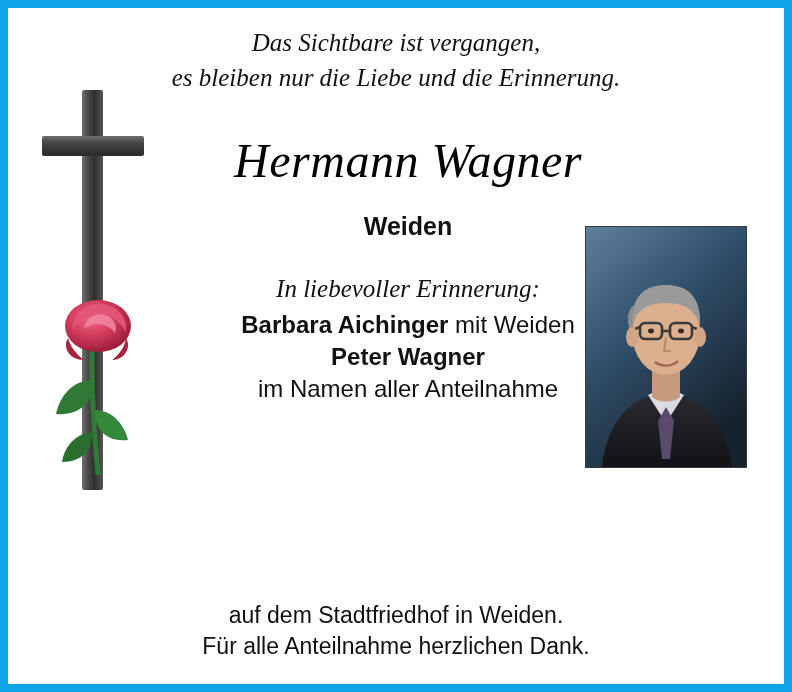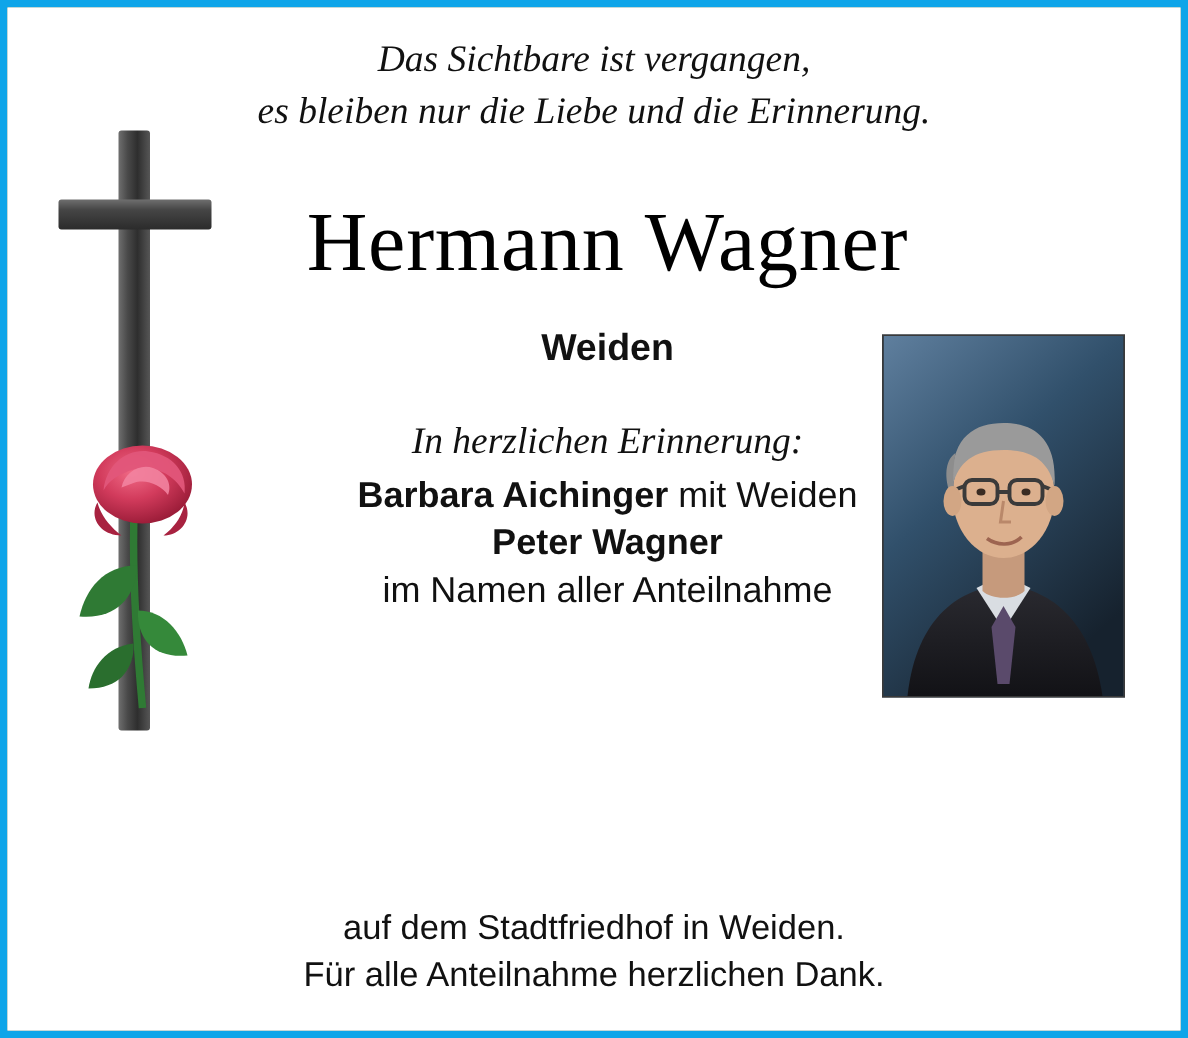--- a/index.html
+++ b/index.html
@@ -12,21 +12,21 @@
     height: 692px;
     font-family: "Liberation Sans", sans-serif;
     overflow: hidden;
   }
   .obituary {
     position: relative;
     width: 792px;
     height: 692px;
     box-sizing: border-box;
     background: #fdba74;
-    border: 5px solid #0ea5e9;
+    border: 8px solid #0ea5e9;
   }
   .inner {
     position: relative;
     width: 100%;
     height: 100%;
     background: #ffffff;
     box-sizing: border-box;
   }
 
   
@@ -56,21 +56,22 @@
   
   .center-col {
     position: absolute;
     left: 120px;
     top: 128px;
     width: 560px;
     text-align: center;
   }
   .name {
     font-family: "Liberation Serif", serif;
-    font-size: 56px;
+    font-style: italic;
+    font-size: 48px;
     line-height: 1.05;
     color: #000000;
     white-space: nowrap;
     letter-spacing: 0.5px;
   }
   .dates {
     margin-top: 18px;
     font-size: 25px;
     line-height: 1.35;
     color: #111111;
@@ -172,21 +173,21 @@
           <path d="M52 248 C 54 238, 64 232, 73 235 C 82 238, 86 246, 83 253 C 78 246, 68 242, 60 245 Z" fill="#f283a0" opacity="0.9"></path>
           <path d="M36 258 C 30 268, 38 280, 52 280 C 44 274, 38 266, 36 258 Z" fill="#a82240"></path>
           <path d="M94 258 C 100 268, 92 280, 80 280 C 88 274, 93 266, 94 258 Z" fill="#a82240"></path>
         </g>
       </svg>
     </div>
 
     <div class="center-col">
       <div class="name">Hermann Wagner</div>
       <div class="place">Weiden</div>
-      <div class="memory">In herzlichen Erinnerung:</div>
+      <div class="memory">In liebevoller Erinnerung:</div>
       <div class="family">
         <span class="line"><span class="strong">Barbara Aichinger</span><span> mit Weiden</span></span>
         <span class="line strong">Peter Wagner</span>
         <span class="line">im Namen aller Anteilnahme</span>
       </div>
     </div>
 
     <div class="portrait">
       <svg width="160" height="240" viewBox="0 0 160 240">
         <defs>

